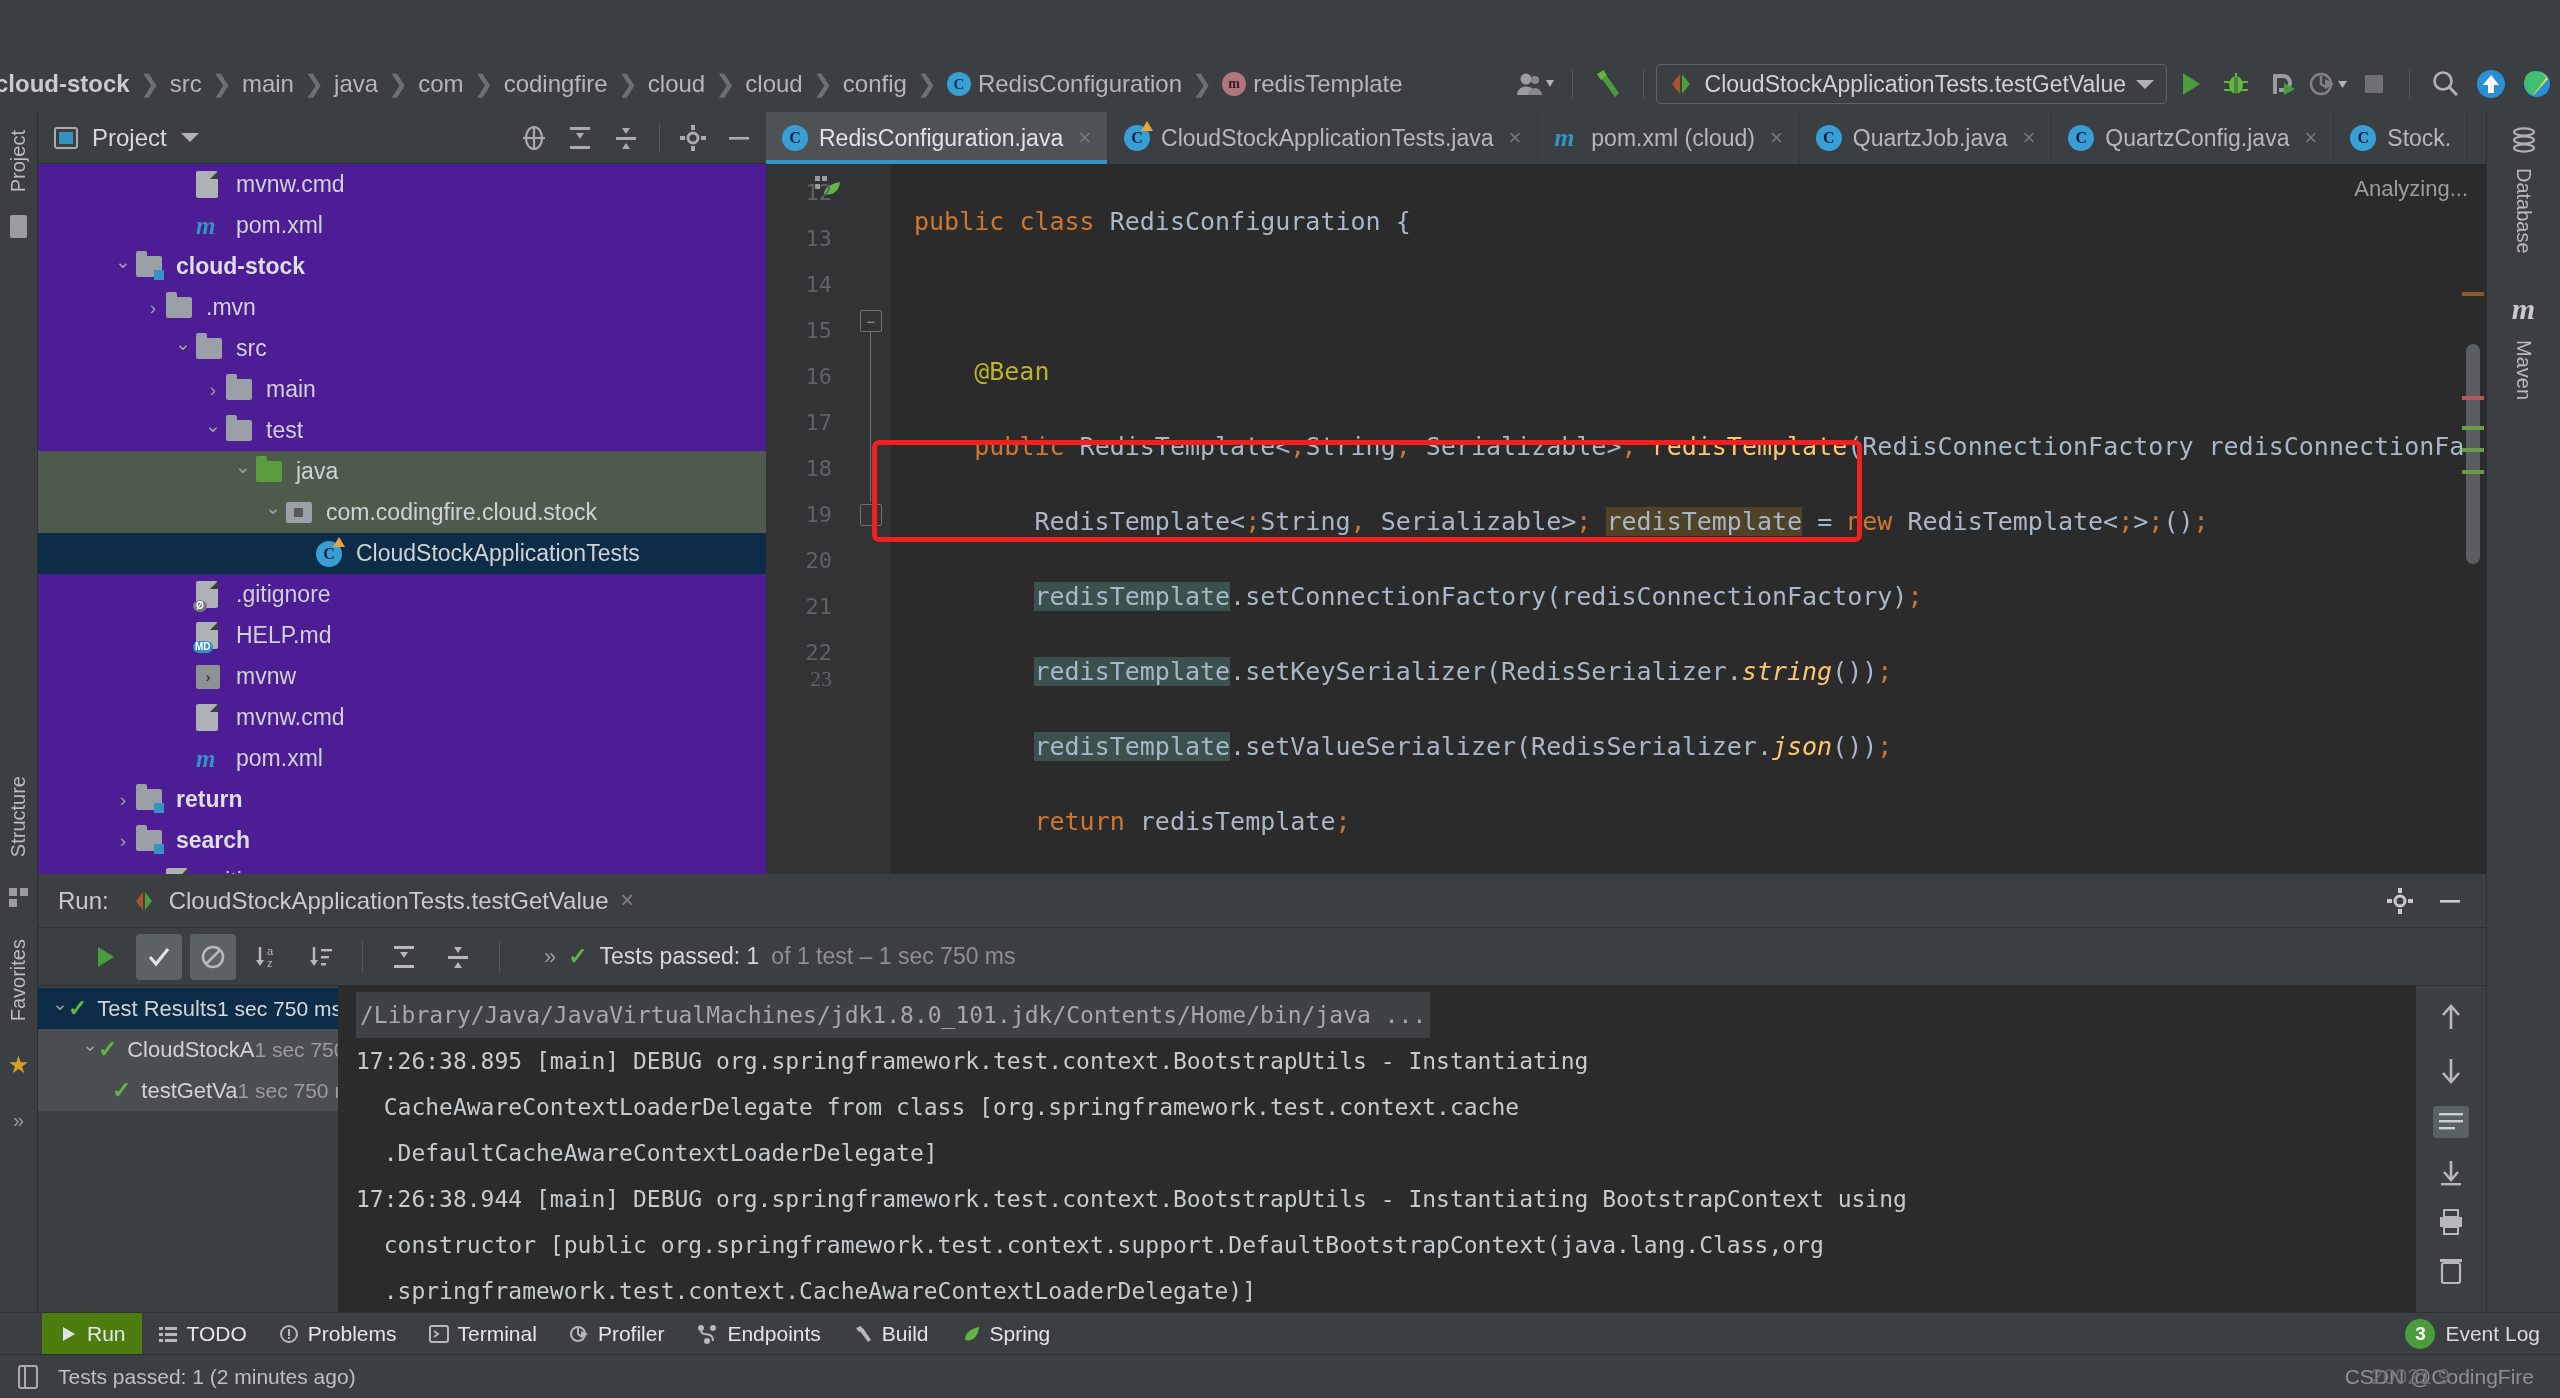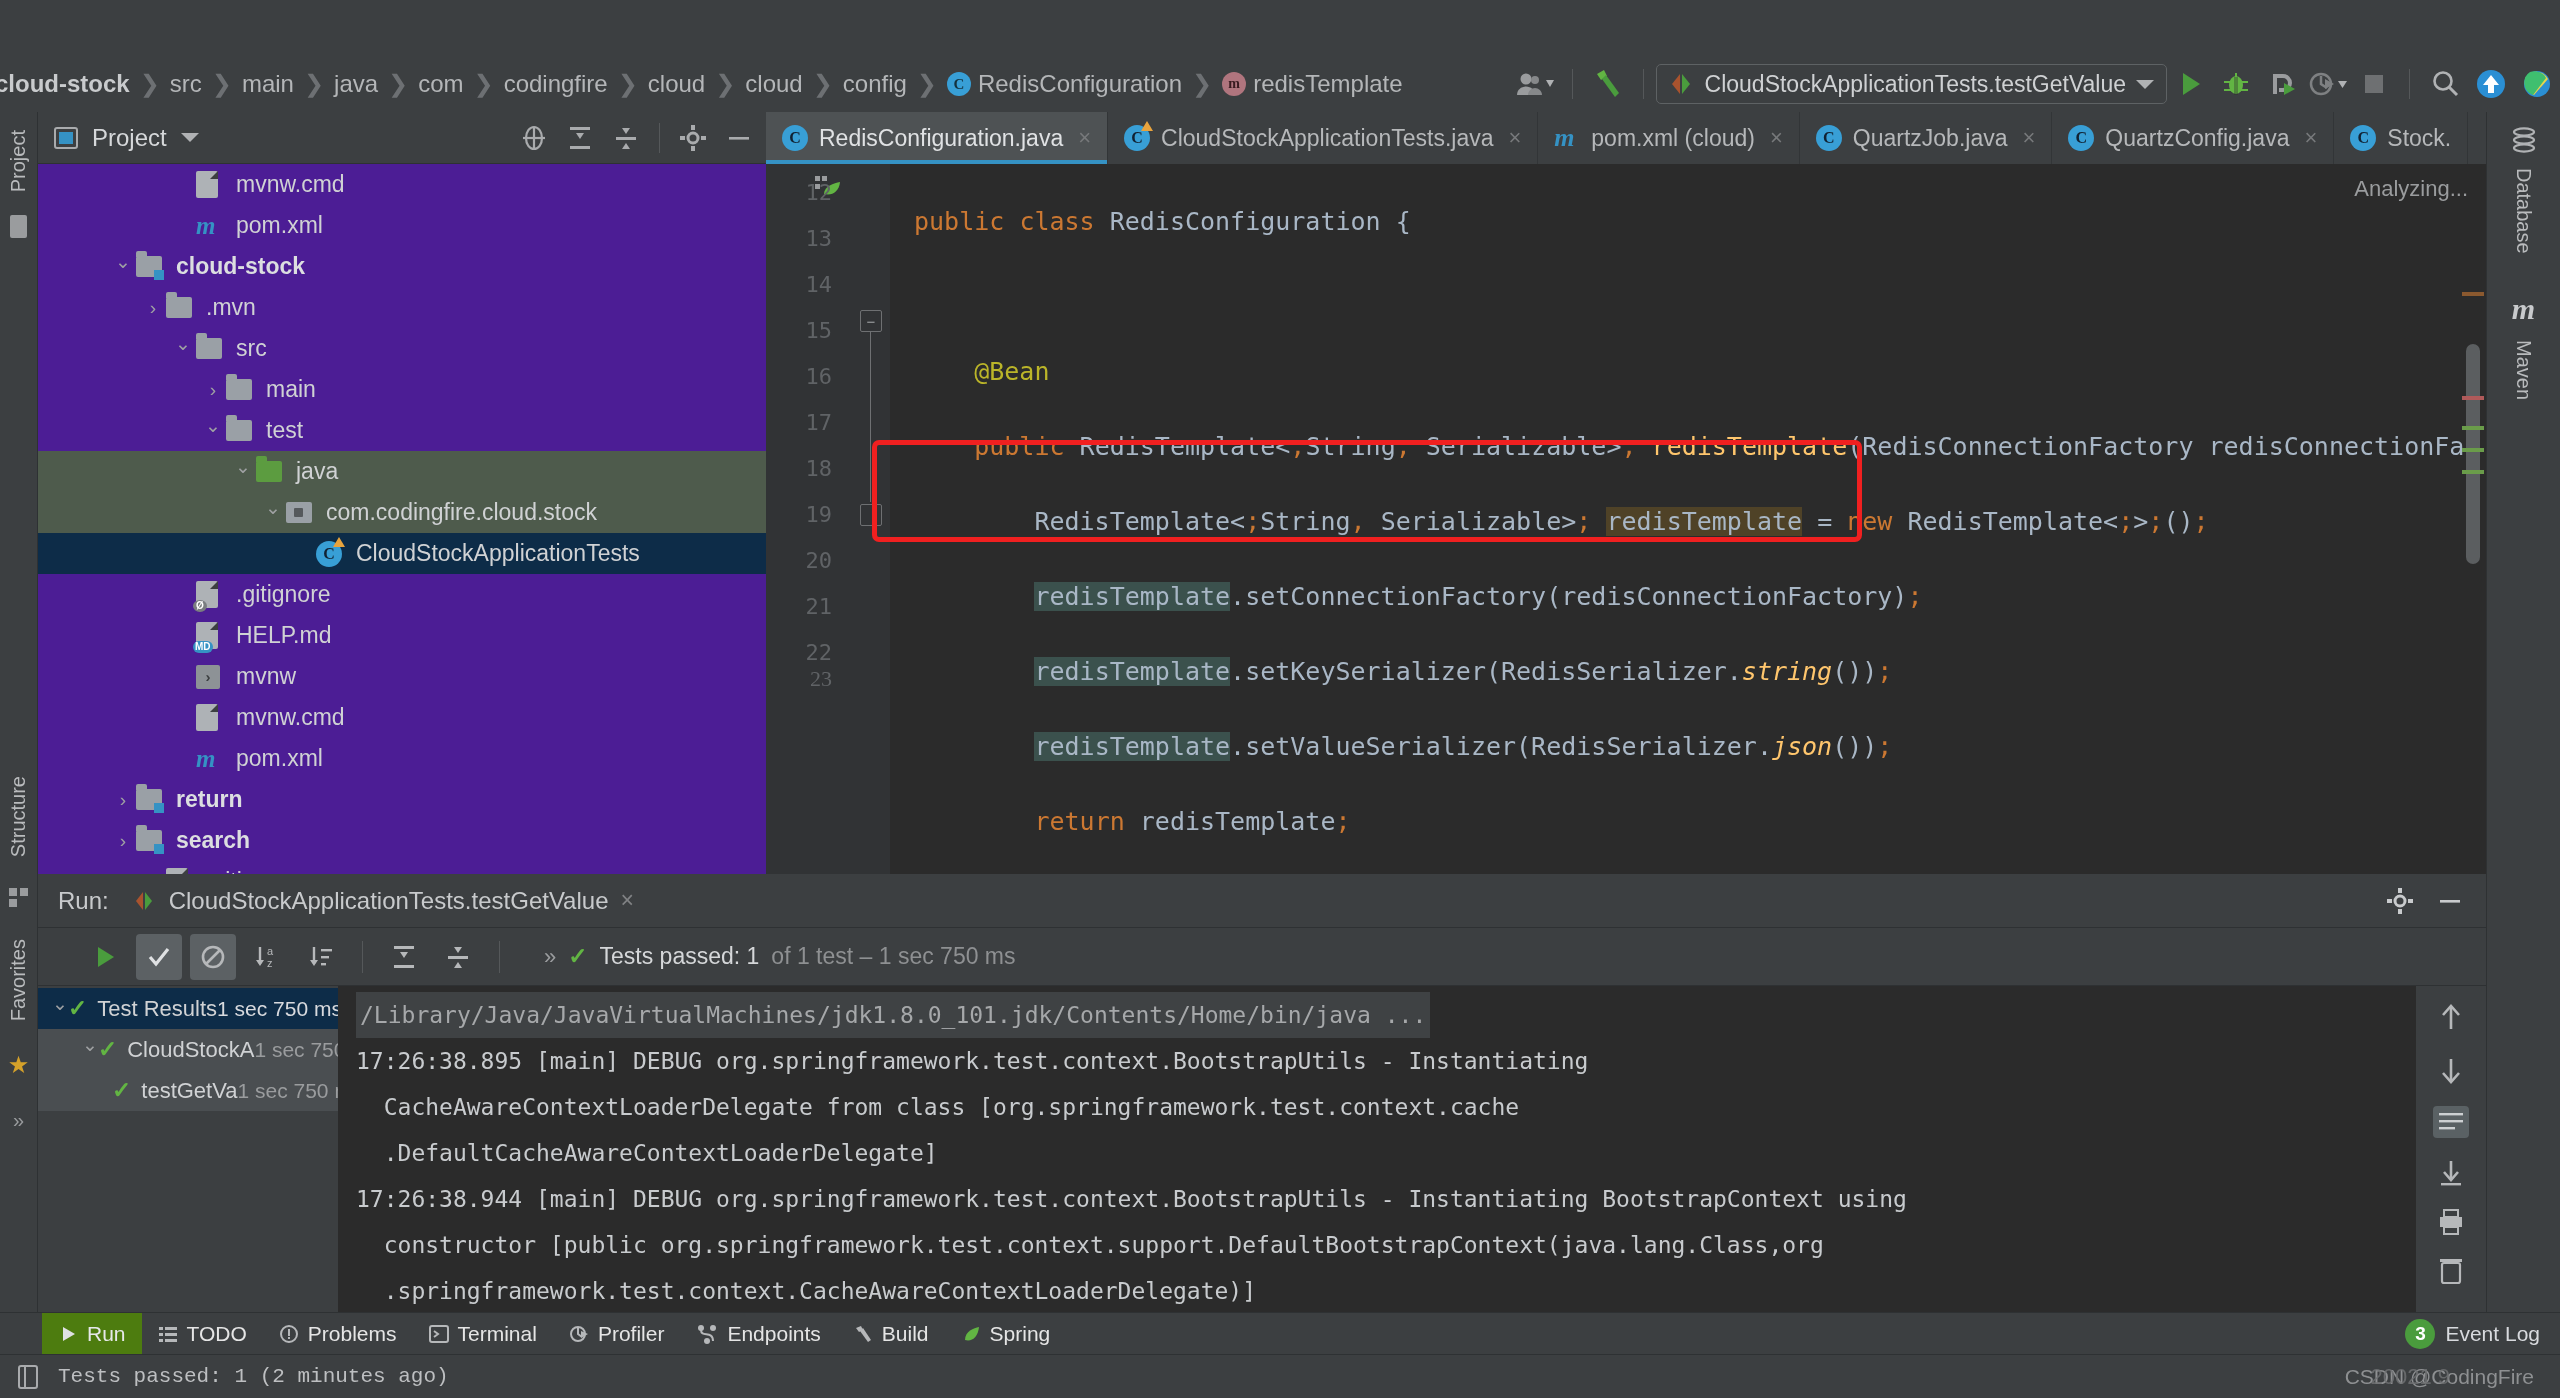--- a/index.html
+++ b/index.html
@@ -291,21 +291,21 @@
   .bt-right { margin-left: auto; display: flex; align-items: center; gap: 10px; padding-right: 20px; }
   .badge-green {
     width: 30px; height: 30px; border-radius: 50%; background: #4a9c3d; color: #fff;
     font-size: 19px; display: flex; align-items: center; justify-content: center; font-weight: bold;
   }
 
   .statusbar {
     position: absolute; left: 0; bottom: 0; width: 2560px; height: 44px;
     background: #3c3f41; display: flex; align-items: center; border-top: 1px solid #2e3133;
   }
-  .sb-text { font-size: 21px; color: #bdbfc1; margin-left: 18px; font-family: Liberation Mono, monospace; }
+  .sb-text { font-size: 21px; color: #bdbfc1; margin-left: 18px; }
   .sb-right { margin-left: auto; padding-right: 26px; font-size: 21px; color: #8e9092; }
 
   svg { display: block; }
 </style>
 </head>
 <body>
 
 <div id="app">
 
 

